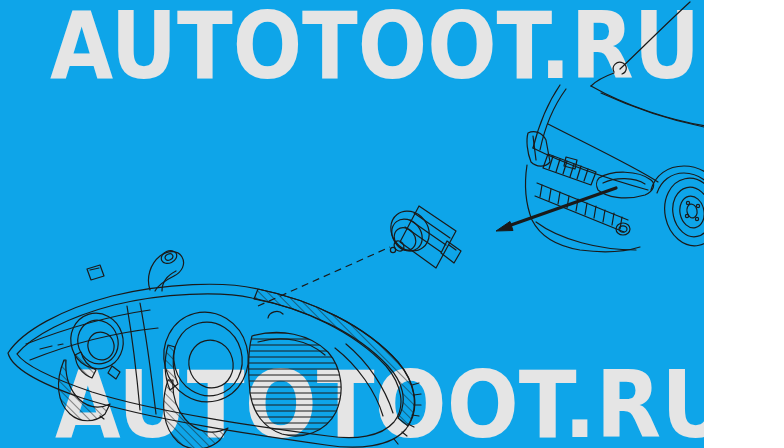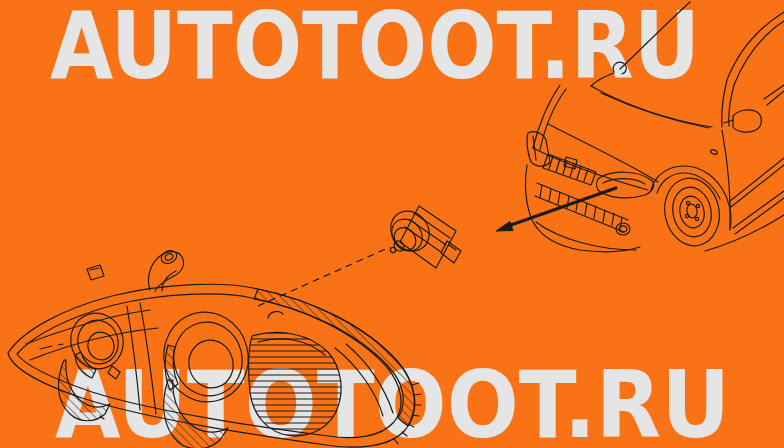--- a/index.html
+++ b/index.html
@@ -3,24 +3,24 @@
 <meta charset="utf-8">
 <style>
   html, body {
     margin: 0;
     padding: 0;
     background: #ffffff;
     font-family: "DejaVu Sans", "Liberation Sans", sans-serif;
   }
   .stage {
     position: relative;
-    width: 784px;
+    width: 704px;
     height: 448px;
     overflow: hidden;
-    background: #f97316;
+    background: #0ea5e9;
     text-decoration: underline;
   }
   svg { display: block; }
   .wm {
     font-family: "DejaVu Sans", "Liberation Sans", sans-serif;
     font-weight: bold;
   }
 </style>
 </head>
 <body>

